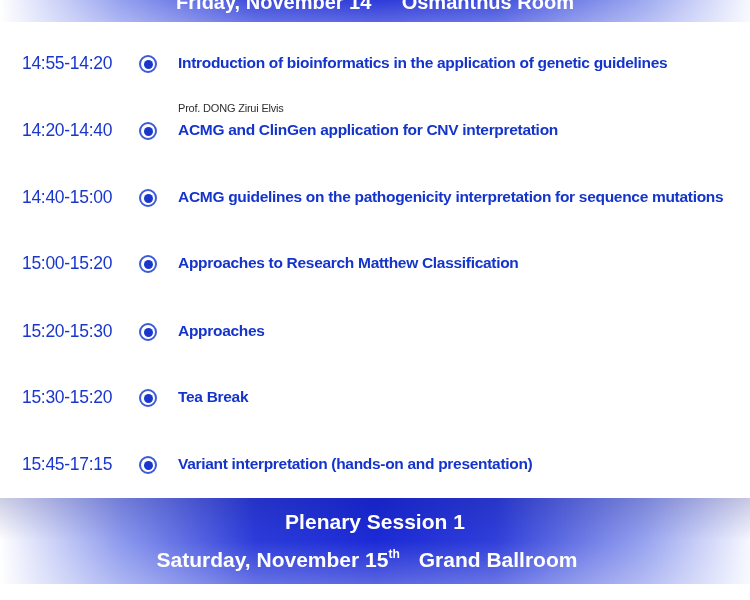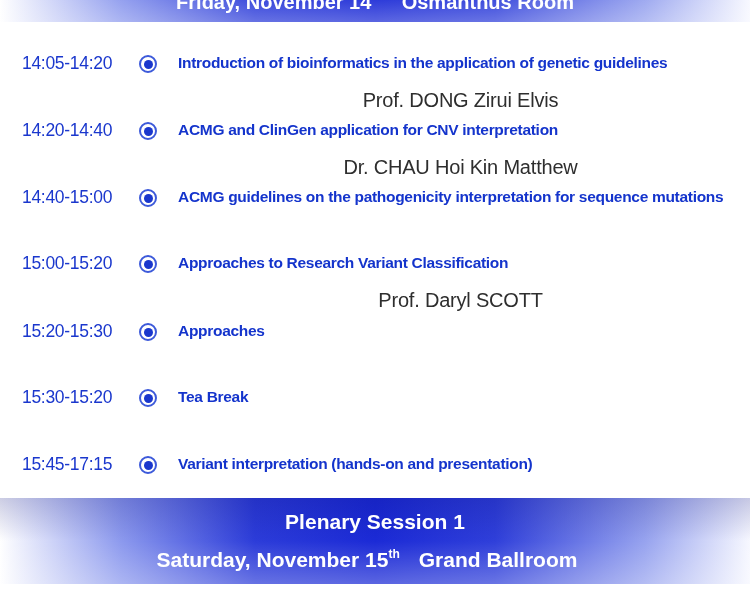--- a/index.html
+++ b/index.html
@@ -35,76 +35,74 @@
     border:2px solid var(--ring-blue,#3d5ada);border-radius:50%;background:#ffffff;
     display:flex;align-items:center;justify-content:center;
   }
   .row .bullet-inner{width:9px;height:9px;border-radius:50%;background:var(--time-blue,#1433c8);}
   .row .texts{position:absolute;left:178px;top:0;width:565px;}
   .row .title{
     font-size:15.5px;font-weight:bold;line-height:22px;letter-spacing:-0.3px;white-space:nowrap;
     color:var(--title-blue,#1434cc);
   }
   .row .speaker{
-    margin-top:16px;font-size:20px;line-height:21px;letter-spacing:-0.2px;
-    color:var(--speaker-dark,#2e2e2e);white-space:nowrap;text-align:center;
+    margin-top:24px;font-size:11px;line-height:21px;letter-spacing:-0.2px;
+    color:var(--speaker-dark,#2e2e2e);white-space:nowrap;
   }
 </style>
 </head>
 <body>
 
 <div class="page">
 
   <div class="banner banner-top">
     <div class="banner-text">
       <span>Friday, November 14</span><sup>th</sup><span class="loc">Osmanthus Room</span>
     </div>
   </div>
 
   <div class="schedule">
     <div class="row" style="top: 52px;">
-      <div class="time">14:05-14:20</div>
+      <div class="time">14:55-14:20</div>
       <div class="bullet">
         <span class="bullet-inner"></span>
       </div>
       <div class="texts">
         <div class="title">Introduction of bioinformatics in the application of genetic guidelines</div>
         <div class="speaker">Prof. DONG Zirui Elvis</div>
       </div>
     </div>
 
     <div class="row" style="top: 119px;">
       <div class="time">14:20-14:40</div>
       <div class="bullet">
         <span class="bullet-inner"></span>
       </div>
       <div class="texts">
         <div class="title">ACMG and ClinGen application for CNV interpretation</div>
-        <div class="speaker">Dr. CHAU Hoi Kin Matthew</div>
       </div>
     </div>
 
     <div class="row" style="top: 186px;">
       <div class="time">14:40-15:00</div>
       <div class="bullet">
         <span class="bullet-inner"></span>
       </div>
       <div class="texts">
         <div class="title">ACMG guidelines on the pathogenicity interpretation for sequence mutations</div>
       </div>
     </div>
 
     <div class="row" style="top: 252px;">
       <div class="time">15:00-15:20</div>
       <div class="bullet">
         <span class="bullet-inner"></span>
       </div>
       <div class="texts">
-        <div class="title">Approaches to Research Variant Classification</div>
-        <div class="speaker">Prof. Daryl SCOTT</div>
+        <div class="title">Approaches to Research Matthew Classification</div>
       </div>
     </div>
 
     <div class="row" style="top: 320px;">
       <div class="time">15:20-15:30</div>
       <div class="bullet">
         <span class="bullet-inner"></span>
       </div>
       <div class="texts">
         <div class="title">Approaches</div>

